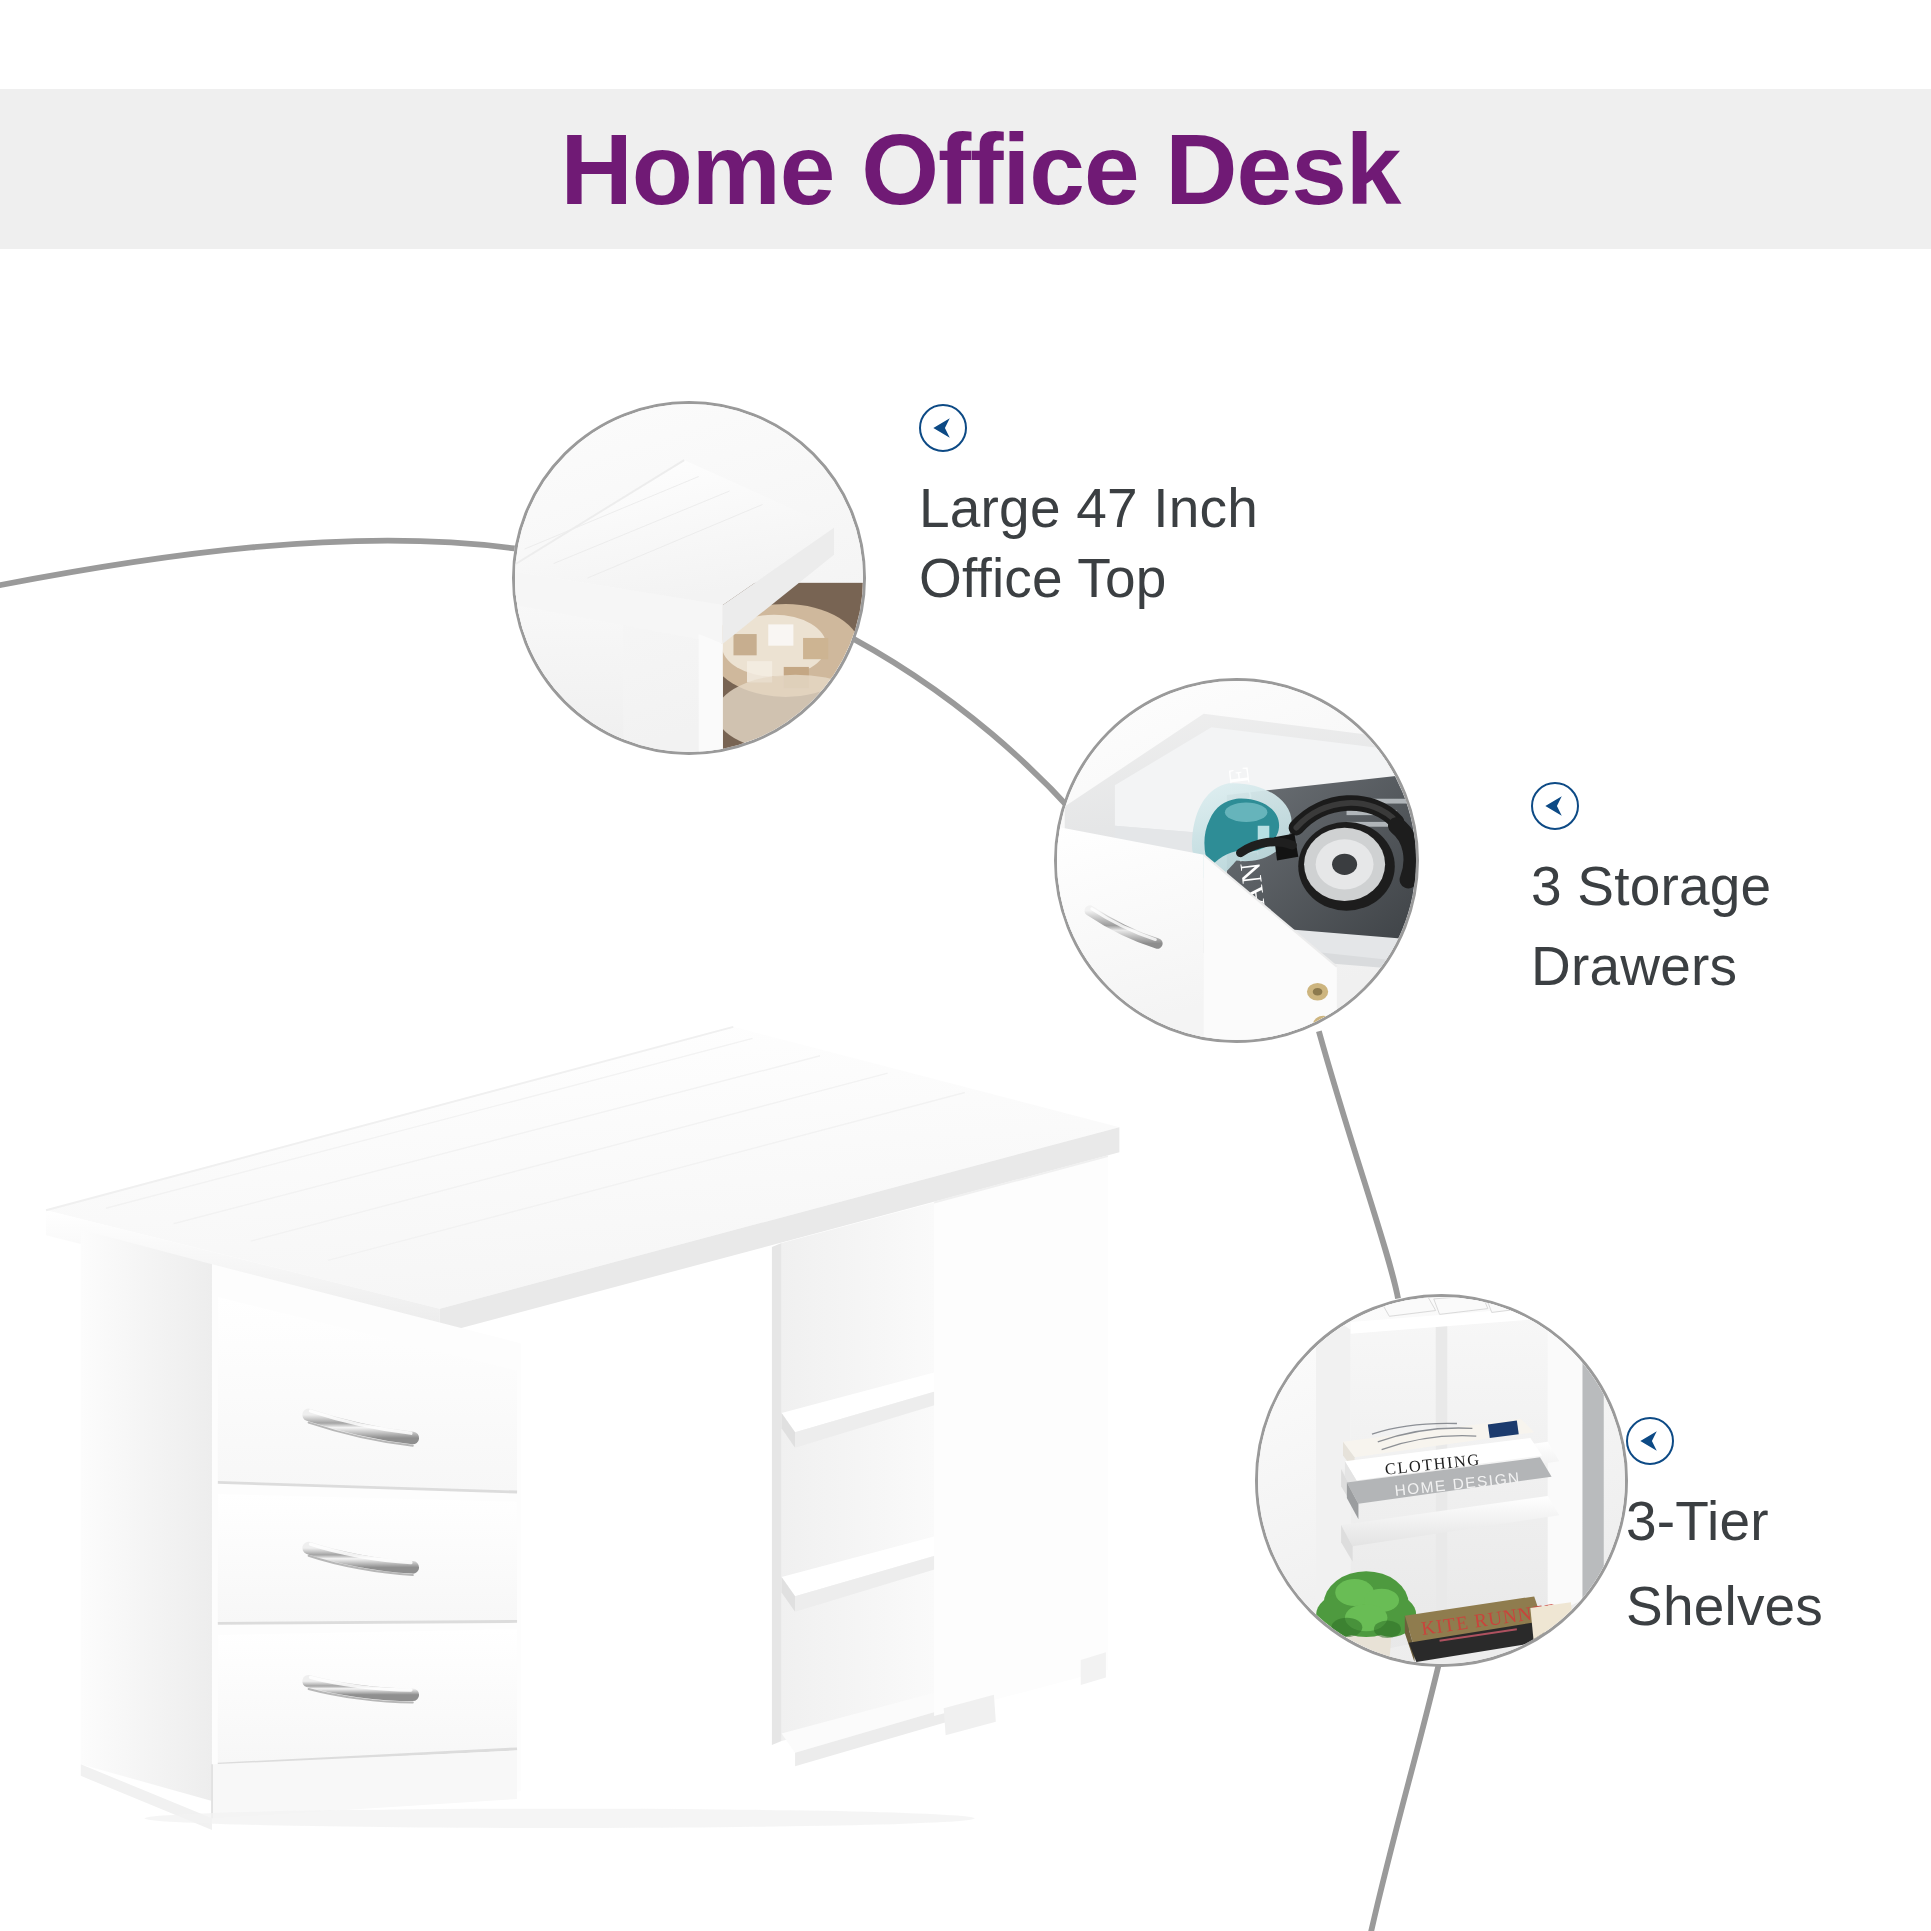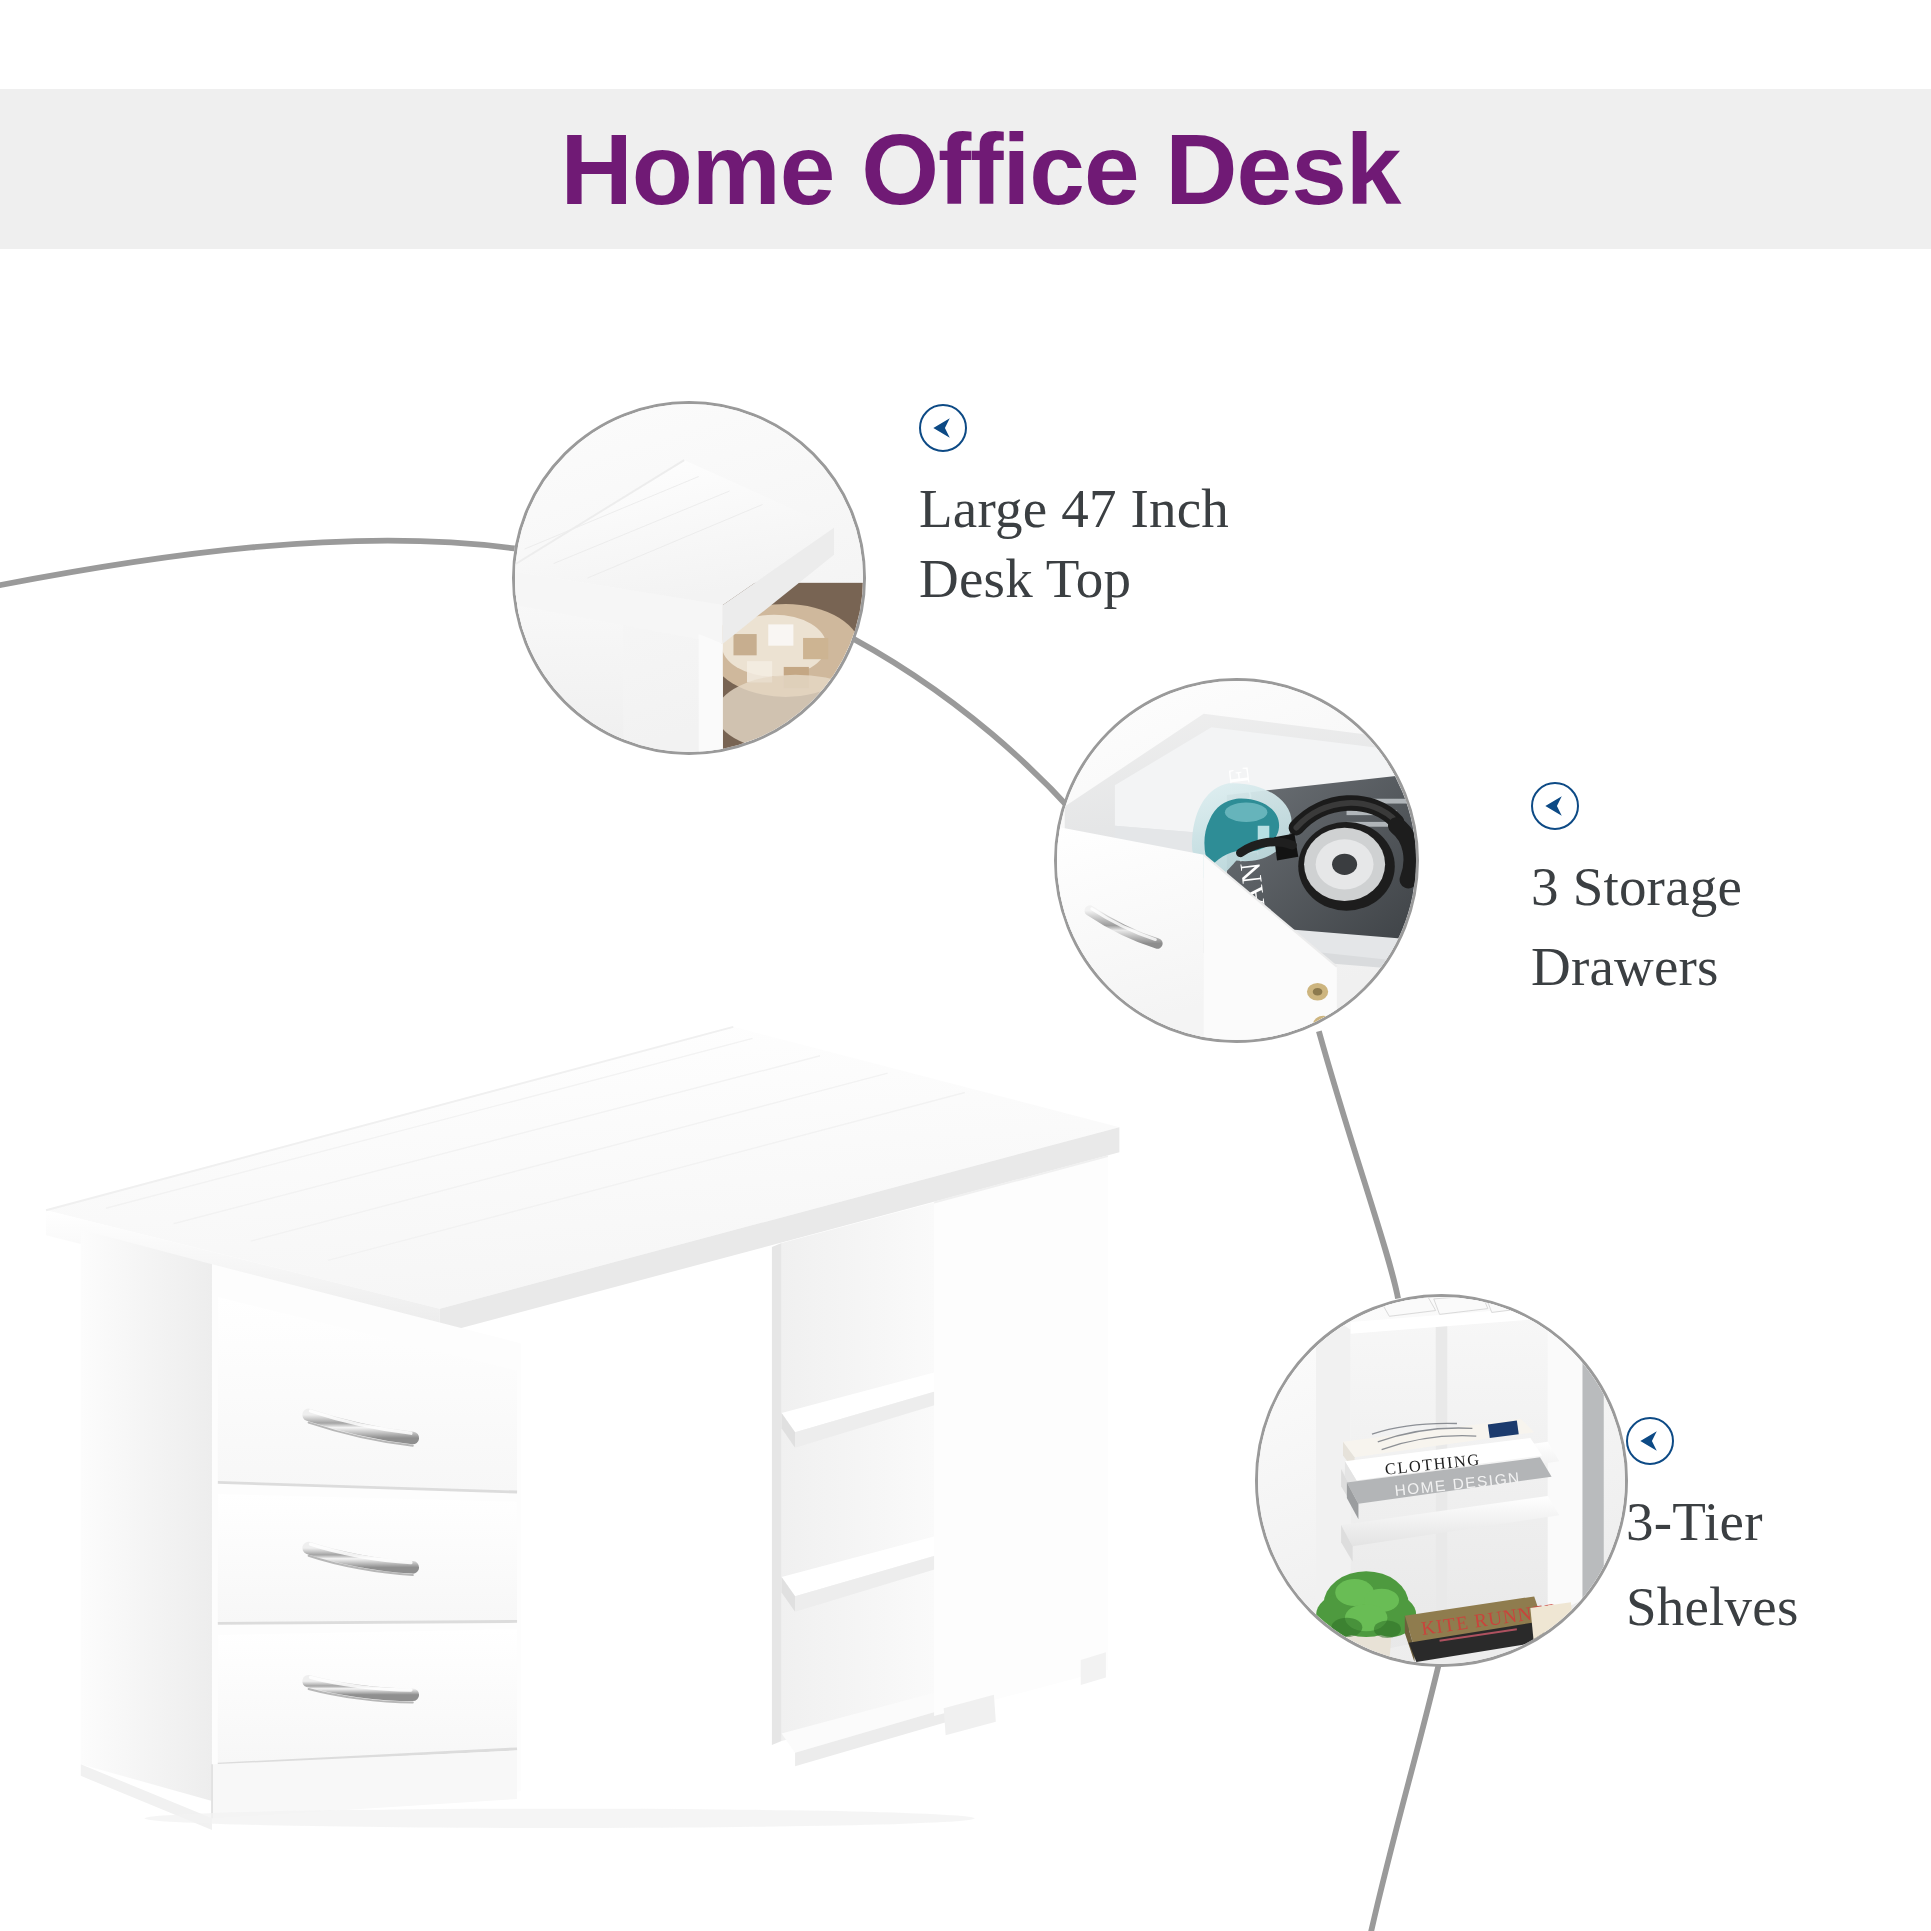--- a/index.html
+++ b/index.html
@@ -36,21 +36,21 @@
   
   .callout{
     position:absolute;border-radius:50%;
     border:3.9px solid #9a9a9a;
     overflow:hidden;
     background:#ffffff;
   }
   .photo{position:absolute;left:0;top:0;width:100%;height:100%;}
 
   
-  .label-block{position:absolute;font-family:Liberation Serif, serif;}
+  .label-block{position:absolute;}
   .arrow-icon{
     width:44px;height:44px;border-radius:50%;
     border:2.9px solid #0d4a85;
     display:block;position:relative;
   }
   .arrow-icon svg{position:absolute;left:50%;top:50%;transform:translate(-50%,-50%);}
   .label-text{
     margin-top:23px;
     color:#3b3f42;
     font-size:55px;
@@ -131,21 +131,21 @@
     </svg>
   </div>
 
   <div class="label-block" style="left:919px;top:404px;">
     <span class="arrow-icon">
       <svg width="29" height="29" viewBox="0 0 30 30" xmlns="http://www.w3.org/2000/svg">
         <path d="M 22 5 L 5 15 L 22 25 L 17 15 Z" fill="#0d4a85"></path>
       </svg>
     </span>
     <div class="label-text">Large 47 Inch</div>
-    <div class="label-text" style="margin-top:1.9px;">Desk Top</div>
+    <div class="label-text" style="margin-top:1.9px;">Office Top</div>
   </div>
 
   <div class="callout" style="left:1054px;top:678px;width:359px;height:359px;">
     <svg class="photo" viewBox="0 0 372 372" xmlns="http://www.w3.org/2000/svg">
       <defs>
         <linearGradient id="dwBg" x1="0" y1="0" x2="0.4" y2="1">
           <stop offset="0" stop-color="#fefefe"></stop>
             <stop offset="1" stop-color="#f0f0f0"></stop>
         </linearGradient>
         <linearGradient id="dwIn" x1="0" y1="0" x2="0.2" y2="1">

